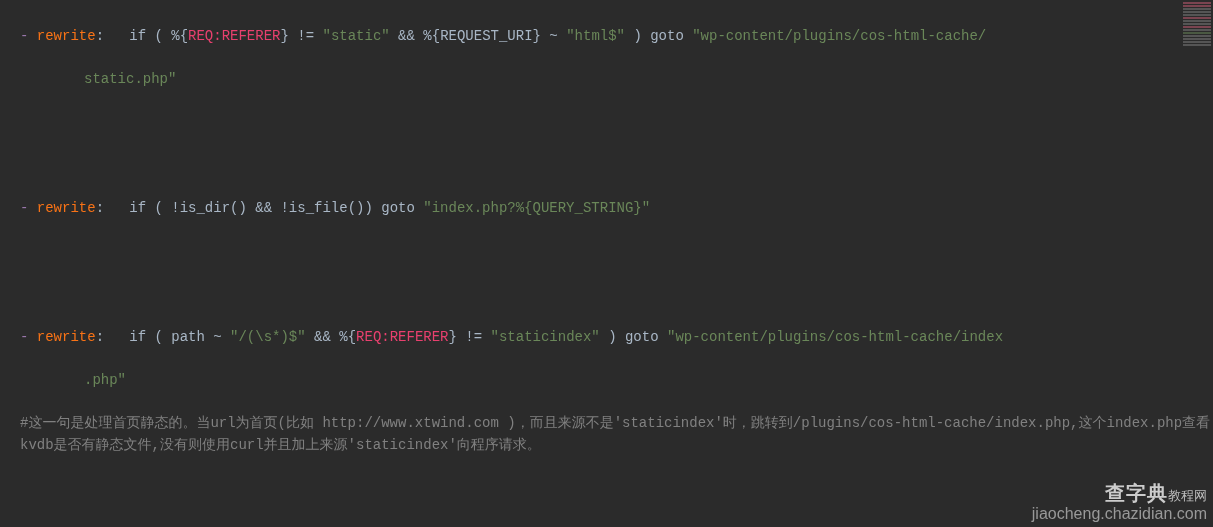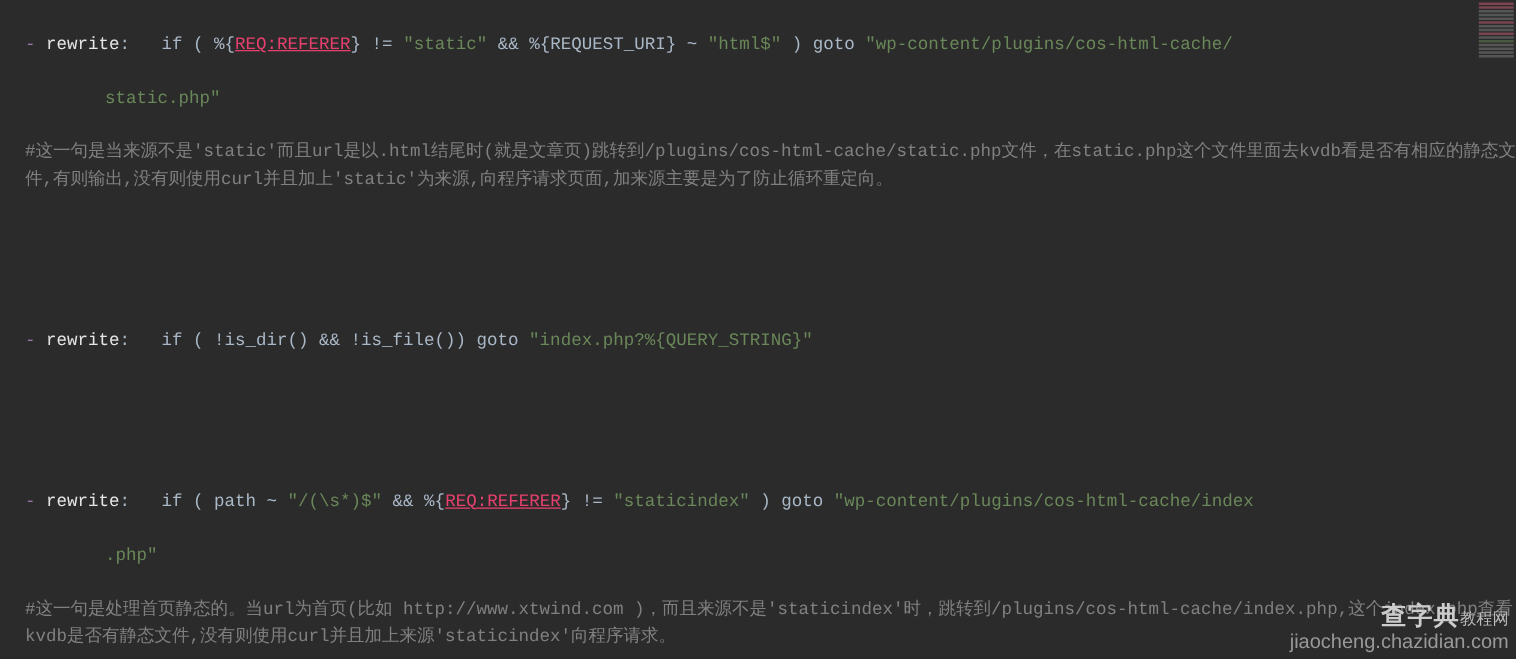--- a/index.html
+++ b/index.html
@@ -18,23 +18,23 @@
   .code-area {
     padding: 4px 0 0 2px;
     white-space: pre-wrap;
     word-break: break-all;
   }
   .line {
     padding-left: 18px;
     text-indent: -0px;
   }
   .dash { color: #9876aa; }
-  .key { color: #e5e5e5; text-align: center; }
+  .key { color: #f97316; text-align: center; }
   .str { color: #6a8759; }
-  .req { color: #e8406e; text-decoration: underline; }
+  .req { color: #e8406e; }
   .op { color: #a9b7c6; }
   .cmt { color: #808080; }
   .ind2 { padding-left: 64px; display:inline-block; text-indent:0;}
   .blank { height: 21px; }
   .minimap {
     position:absolute;
     top:2px;
     right:2px;
     width:28px;
     display:flex;
@@ -67,21 +67,20 @@
     font-size:16px;
     color:#999;
   }
 </style>
 </head>
 <body>
 
 <div class="code-area">
 <div class="line"><span class="dash">- </span><span class="key">rewrite</span><span class="op">:   </span><span class="op">if ( </span><span class="op">%{</span><span class="req">REQ:REFERER</span><span class="op">}</span><span class="op"> != </span><span class="str">"static"</span><span class="op"> &amp;&amp; </span><span class="op">%{REQUEST_URI}</span><span class="op"> ~ </span><span class="str">"html$"</span><span class="op"> ) goto </span><span class="str">"wp-content/plugins/cos-html-cache/</span></div>
 <div class="line"><span class="ind2"><span class="str">static.php"</span></span></div>
-<div class="line cmt">#这一句是当来源不是'static'而且url是以.html结尾时(就是文章页)跳转到/plugins/cos-html-cache/static.php文件，在static.php这个文件里面去kvdb看是否有相应的静态文件,有则输出,没有则使用curl并且加上'static'为来源,向程序请求页面,加来源主要是为了防止循环重定向。</div>
 <div class="blank"></div>
 <div class="blank"></div>
 <div class="line"><span class="dash">- </span><span class="key">rewrite</span><span class="op">:   </span><span class="op">if ( !is_dir() &amp;&amp; !is_file()) goto </span><span class="str">"index.php?%{QUERY_STRING}"</span></div>
 <div class="blank"></div>
 <div class="blank"></div>
 <div class="line"><span class="dash">- </span><span class="key">rewrite</span><span class="op">:   </span><span class="op">if ( path ~ </span><span class="str">"/(\s*)$"</span><span class="op"> &amp;&amp; </span><span class="op">%{</span><span class="req">REQ:REFERER</span><span class="op">}</span><span class="op"> != </span><span class="str">"staticindex"</span><span class="op"> ) goto </span><span class="str">"wp-content/plugins/cos-html-cache/index</span></div>
 <div class="line"><span class="ind2"><span class="str">.php"</span></span></div>
 <div class="line cmt">#这一句是处理首页静态的。当url为首页(比如 http://www.xtwind.com )，而且来源不是'staticindex'时，跳转到/plugins/cos-html-cache/index.php,这个index.php查看kvdb是否有静态文件,没有则使用curl并且加上来源'staticindex'向程序请求。</div>
 
 

